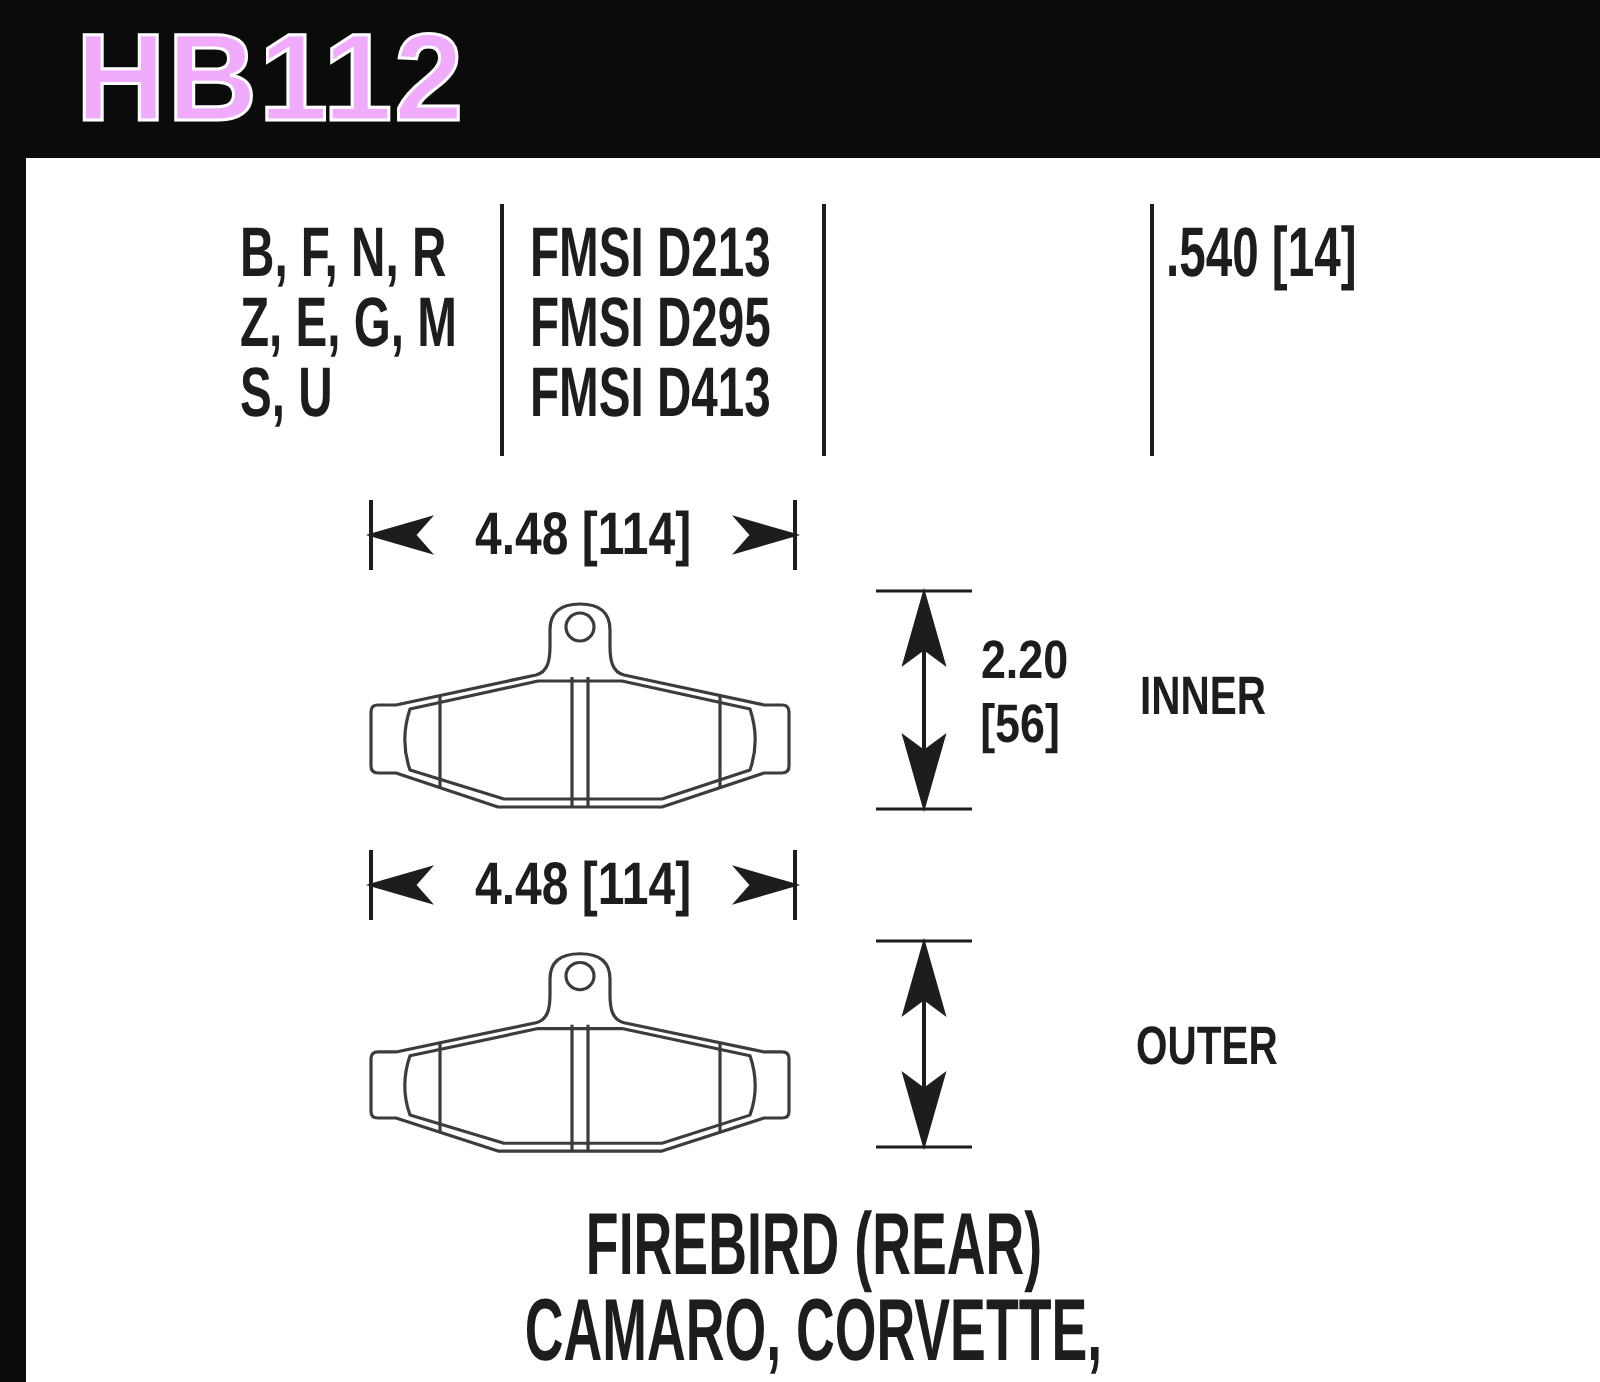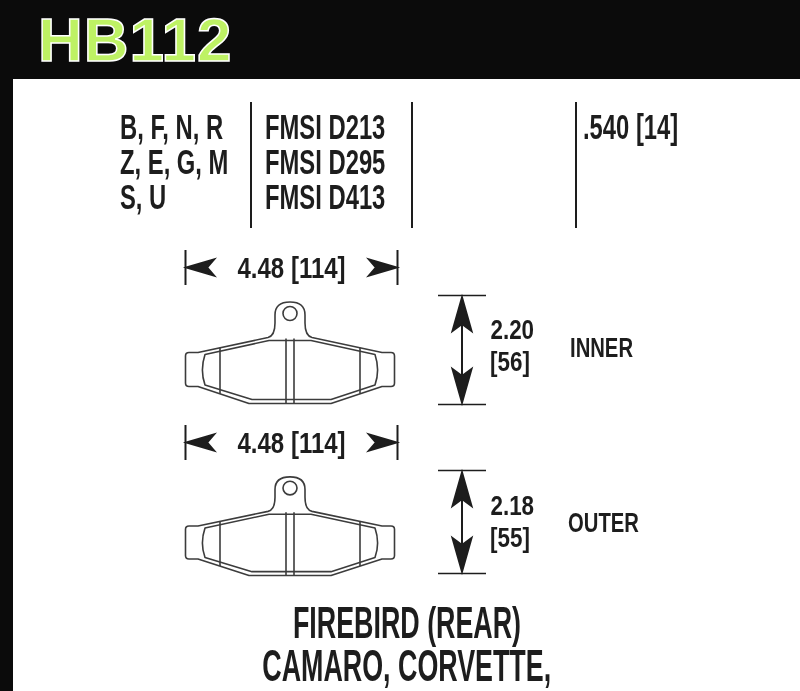--- a/index.html
+++ b/index.html
@@ -3,21 +3,21 @@
 <meta charset="utf-8">
 <style>
   html,body{margin:0;padding:0;background:#fff;}
   .page{position:relative;width:800px;height:691px;background:#fff;overflow:hidden;
         font-family:"Liberation Sans",sans-serif;color:var(--ink,#1d1d1d);}
   .abs{position:absolute;}
 
   
   .header-bar{left:0;top:0;width:800px;height:79px;background:var(--header_bg,#0b0b0b);}
   .part-no{position:absolute;left:38px;top:0;height:79px;line-height:79px;
-           font-size:62px;font-weight:bold;color:#bef264;-webkit-text-stroke:1.5px #fff;
+           font-size:62px;font-weight:bold;color:#f0abfc;-webkit-text-stroke:1.5px #fff;
            letter-spacing:1px;white-space:nowrap;}
   .left-strip{left:0;top:79px;width:13px;height:612px;background:var(--header_bg,#0b0b0b);}
 
   
   .tcol{font-weight:bold;font-size:35px;line-height:35px;white-space:nowrap;
         transform:scaleX(0.68);transform-origin:0 0;}
   .tcol .trow{height:35px;}
   .vrule{width:2px;height:126px;top:102px;background:var(--ink,#1d1d1d);}
 
   
@@ -128,24 +128,20 @@
 
   <svg class="abs" style="left:430px;top:463px;" width="62" height="116" viewBox="430 463 62 116">
     <g stroke="var(--ink,#1d1d1d)" stroke-width="2" fill="var(--ink,#1d1d1d)">
       <line x1="438" y1="470.5" x2="486" y2="470.5" stroke-width="1.6"></line>
       <line x1="438" y1="573.5" x2="486" y2="573.5" stroke-width="1.6"></line>
       <line x1="462" y1="474" x2="462" y2="570"></line>
       <polygon points="462,472.5 452.5,506 462,499 471.5,506"></polygon>
       <polygon points="462,571.5 452.5,538 462,545 471.5,538"></polygon>
     </g>
   </svg>
-  <div class="abs vnum" style="left:486px;top:490px;">
-    <span>2.18</span><br>
-    <span>[55]</span>
-  </div>
   <div class="abs poslabel" style="left:568px;top:508px;">OUTER</div>
 
   <div class="abs app">
     <span class="line"><span>FIREBIRD (REAR)</span></span>
     <span class="line"><span>CAMARO, CORVETTE,</span></span>
   </div>
 
 </div>
 
 </body></html>

